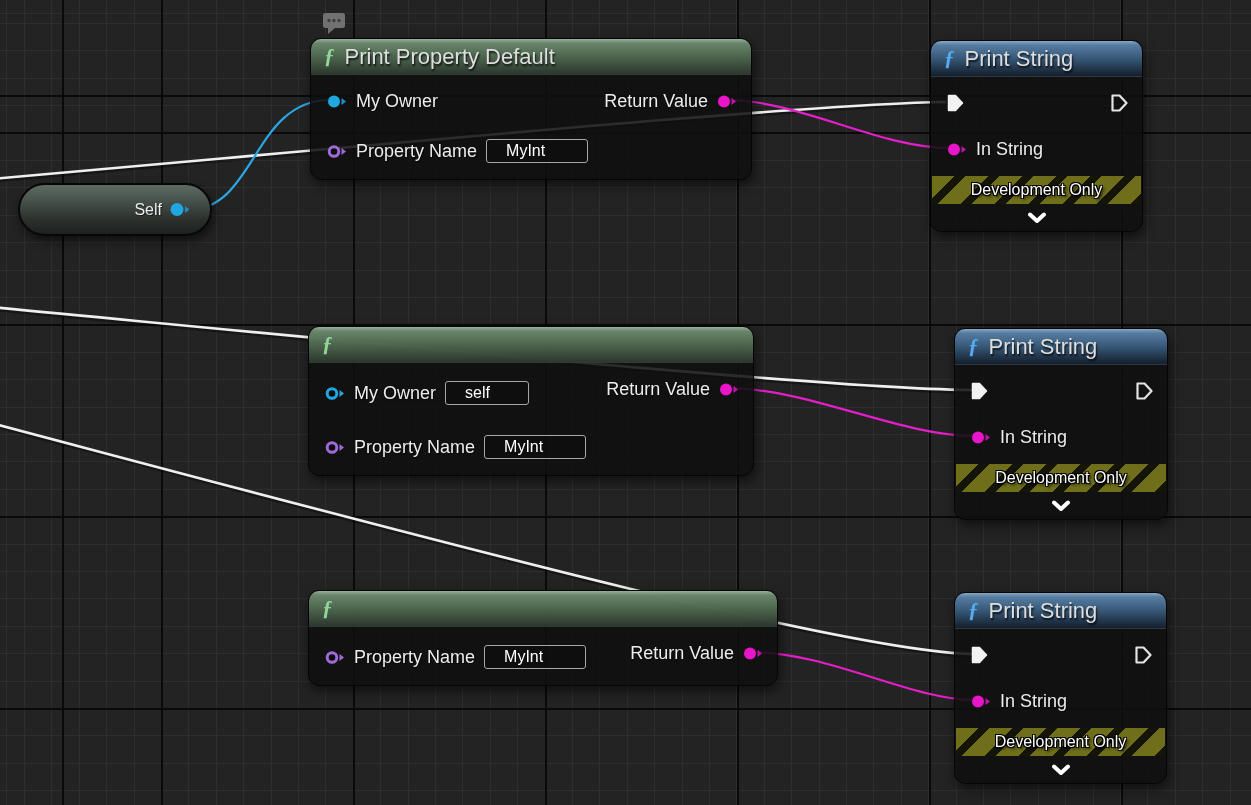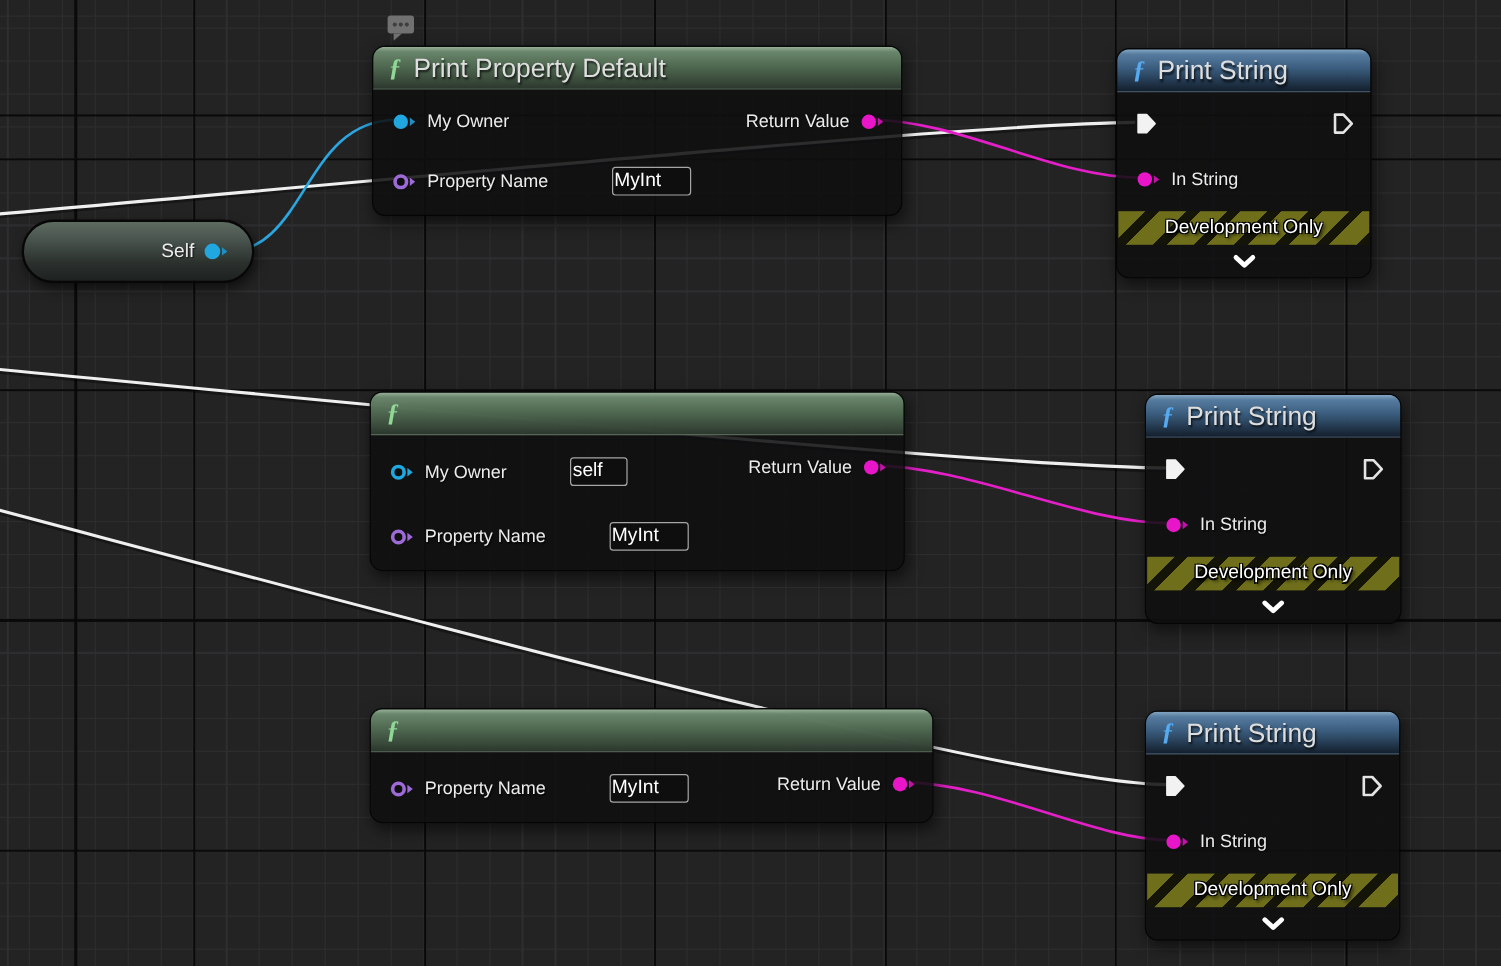--- a/index.html
+++ b/index.html
@@ -30,26 +30,26 @@
   }
   .hdr.green{background:linear-gradient(180deg, rgba(158,185,160,0.96) 0%, rgba(110,140,112,0.94) 12%, rgba(86,114,88,0.92) 45%, rgba(46,58,47,0.95) 100%);}
   .hdr.blue{background:linear-gradient(180deg, rgba(140,174,203,0.97) 0%, rgba(90,130,167,0.95) 12%, rgba(62,99,135,0.93) 45%, rgba(20,32,46,0.96) 100%);}
   .ficon{font-family:"Liberation Serif", serif;font-style:italic;font-weight:bold;font-size:21px;line-height:1;}
   .green .ficon{color:#8fd795;}
   .blue .ficon{color:#55aaf0;}
   .title{font-weight:normal;font-size:22px;color:#dedede;text-shadow:1px 2px 2px rgba(0,0,0,0.8);white-space:nowrap;}
   .row{position:absolute;display:flex;align-items:center;gap:9px;height:28px;}
   .row.in{left:16px;}
   .row.out{right:14px;flex-direction:row-reverse;}
-  .plabel{font-size:15px;color:#ececec;white-space:nowrap;text-shadow:1px 1px 1px rgba(0,0,0,0.6);}
+  .plabel{font-size:18px;color:#ececec;white-space:nowrap;text-shadow:1px 1px 1px rgba(0,0,0,0.6);}
   .pin{flex:0 0 auto;display:block;}
   input.val{
     background:rgba(8,8,8,0.35);border:1.5px solid #a6a6a6;border-radius:3px;
-    color:#fff;font-size:16px;height:22px;padding:0 1px;
-    font-family:"Liberation Sans", sans-serif;outline:none;margin-left:44px;
+    color:#fff;font-size:16px;height:22px;padding:0 19px;
+    font-family:"Liberation Sans", sans-serif;outline:none;
   }
   .banner{
     position:absolute;left:1px;right:1px;height:28px;
     background:repeating-linear-gradient(135deg, #6f6f1b 0 16px, #141409 16px 24px);
     display:flex;align-items:center;justify-content:center;
   }
   .banner span{
     font-size:16px;color:#fff;
     text-shadow:-1px -1px 0 #000,1px -1px 0 #000,-1px 1px 0 #000,1px 1px 0 #000,2px 2px 3px #000;
   }

